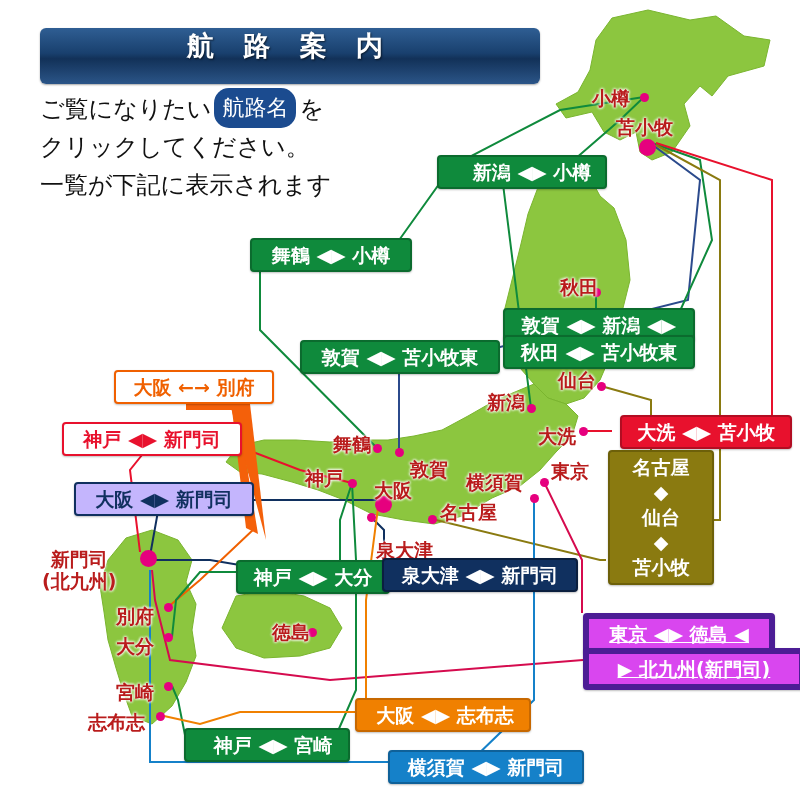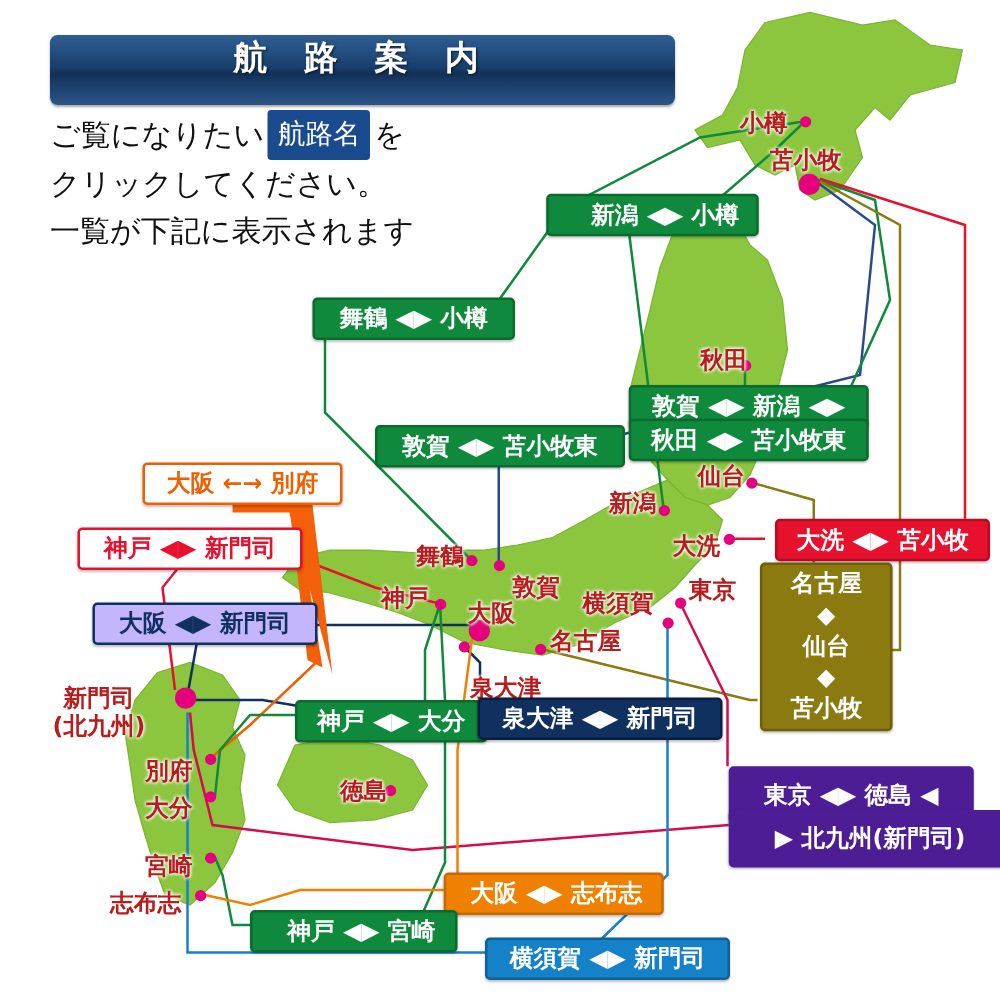--- a/index.html
+++ b/index.html
@@ -23,42 +23,42 @@
   }
   .banner span{
     color:#ffffff;font-size:27px;font-weight:bold;letter-spacing:10px;
     text-shadow:1px 1px 2px rgba(0,0,0,.6);
   }
 
   
   .instr{position:absolute;left:40px;top:88px;width:430px;color:#111;}
   .instr .line{font-size:24px;line-height:38px;white-space:nowrap;}
   .chip{
-    display:inline-block;background:#1b4b8f;color:#fff;padding:1px 8px;border-radius:3px;
+    display:inline-block;background:#1b4b8f;color:#fff;padding:1px 8px;border-radius:15px;
     font-size:22px;margin:0 3px;vertical-align:2px;
   }
 
   
   .lbl{
     position:absolute;
     color:#ffffff;font-weight:bold;white-space:nowrap;
     border-radius:4px;
     padding:3px 8px;
     font-size:19px;
     line-height:24px;
     box-shadow:0 1px 2px rgba(0,0,0,.25);
     text-align:center;
   }
   .lbl.green{background:#0f8a3c;border:2px solid #0b6b2e;}
   .lbl.red{background:#e8112d;border:2px solid #b20d22;}
   .lbl.navy{background:#10305f;border:2px solid #0a1f3f;}
   .lbl.olive{background:#8a7a10;border:2px solid #6d6009;}
   .lbl.orange{background:#f08000;border:2px solid #c76800;padding-left:12px;}
   .lbl.blue{background:#1581c9;border:2px solid #0f6199;}
-  .lbl.crimson{background:#4c1d95;border:8px solid #4c1d95;}
+  .lbl.crimson{background:#d946ef;border:6px solid #4c1d95;text-decoration:underline;}
   .lbl.white-red{background:#ffffff;color:#e8112d;border:2px solid #e8112d;}
   .lbl.white-orange{background:#ffffff;color:#f06000;border:2px solid #f06000;}
   .lbl.white-navy{background:#c4b5fd;color:#10305f;border:2px solid #10305f;}
   .lbl.two{line-height:25px;}
 
   
   .city{
     position:absolute;color:#b91c1c;font-size:19px;font-weight:bold;white-space:nowrap;
     text-shadow:0 0 3px #fff,0 0 3px #fff,0 0 3px #fff;
   }
@@ -193,21 +193,21 @@
       <div class="lbl green" style="left: 503px; top: 308px; width: 172px;">敦賀 ◀▶ 新潟 ◀▶</div>
       <div class="lbl green" style="left: 503px; top: 335px; width: 172px;">秋田 ◀▶ 苫小牧東</div>
       <div class="lbl green" style="left: 300px; top: 340px; width: 180px;">敦賀 ◀▶ 苫小牧東</div>
       <div class="lbl white-orange" style="left: 114px; top: 370px; width: 140px;">大阪 ←→ 別府</div>
       <div class="lbl white-red" style="left: 62px; top: 422px; width: 160px;">神戸 ◀▶ 新門司</div>
       <div class="lbl white-navy" style="left: 74px; top: 482px; width: 160px;">大阪 ◀▶ 新門司</div>
       <div class="lbl red" style="left: 620px; top: 415px; width: 152px;">大洗 ◀▶ 苫小牧</div>
       <div class="lbl green" style="left: 236px; top: 560px; width: 134px;">神戸 ◀▶ 大分</div>
       <div class="lbl navy" style="left: 382px; top: 558px; width: 176px;">泉大津 ◀▶ 新門司</div>
       <div class="lbl orange" style="left: 355px; top: 698px; width: 152px;">大阪 ◀▶ 志布志</div>
-      <div class="lbl green" style="left: 200px; top: 728px; width: 134px; padding-left: 20px;">神戸 ◀▶ 宮崎</div>
+      <div class="lbl green" style="left: 184px; top: 728px; width: 134px; padding-left: 20px;">神戸 ◀▶ 宮崎</div>
       <div class="lbl blue" style="left: 388px; top: 750px; width: 176px;">横須賀 ◀▶ 新門司</div>
       <div class="lbl crimson" style="left: 583px; top: 613px; width: 164px;">東京 ◀▶ 徳島 ◀</div>
       <div class="lbl crimson" style="left: 583px; top: 648px; width: 194px;">▶ 北九州(新門司)</div>
       <div class="lbl olive two" style="left: 608px; top: 450px; width: 86px;">
         <div>名古屋</div>
         <div>◆</div>
         <div>仙台</div>
         <div>◆</div>
         <div>苫小牧</div>
       </div>

